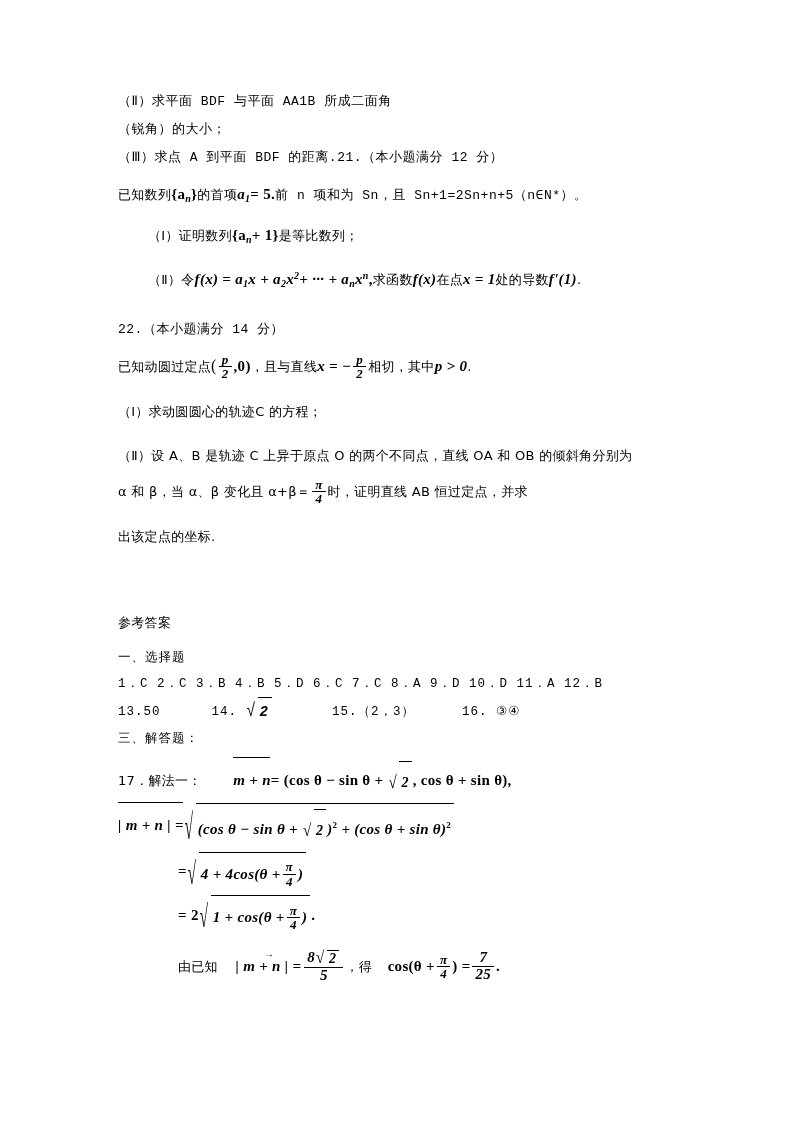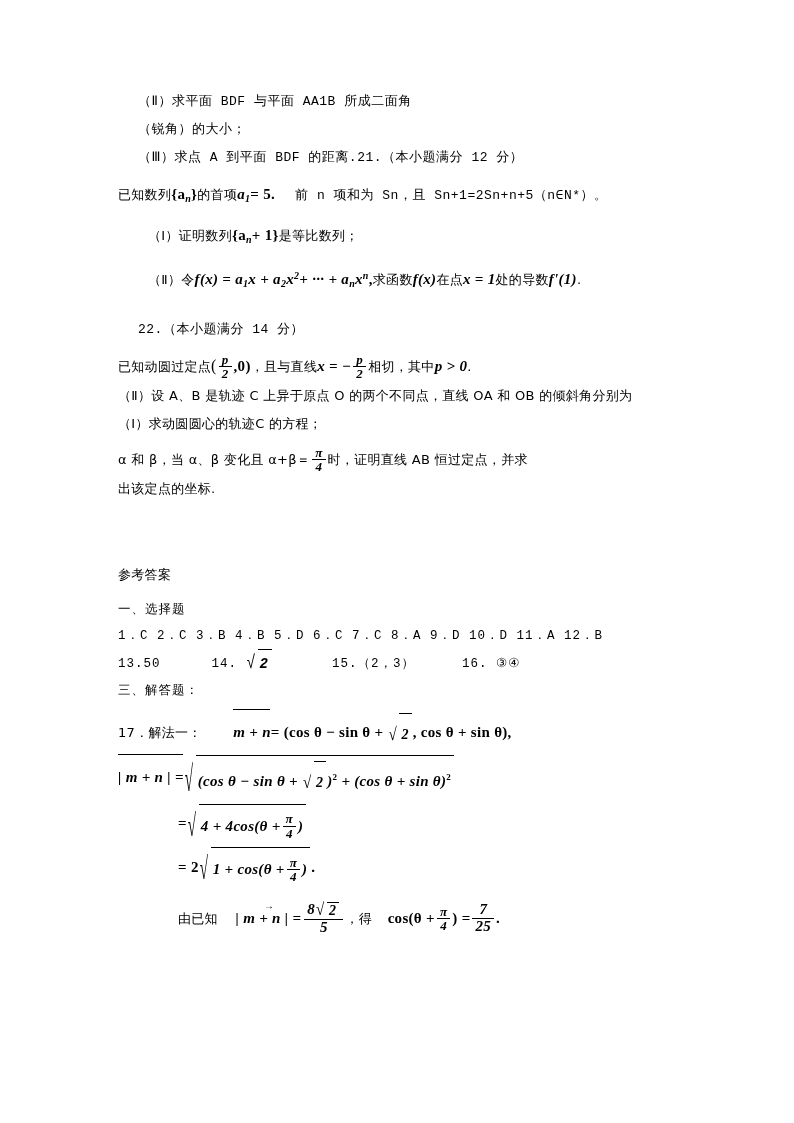--- a/index.html
+++ b/index.html
@@ -30,26 +30,26 @@
   }
   .line {
     font-size: 13.5px;
     line-height: 28px;
     white-space: nowrap;
     letter-spacing: 0.3px;
   }
   .cn {
     font-family: "DejaVu Sans", sans-serif;
     font-size: 13px;
+    margin-top: 16px;
   }
   .mono {
     font-family: "Liberation Mono", monospace;
     font-size: 13px;
     letter-spacing: 0.5px;
-    margin-left: 20px;
   }
   .mathi {
     font-family: "Liberation Serif", serif;
     font-style: italic;
     font-weight: bold;
     font-size: 15px;
   }
   .mathb {
     font-family: "Liberation Serif", serif;
     font-weight: bold;
@@ -191,23 +191,23 @@
     <div class="gap-md"></div>
 
     <div class="line mono">22.（本小题满分 14 分）</div>
 
     <div class="gap-sm"></div>
 
     <div class="line">
       <span class="cn">已知动圆过定点</span><span class="mathb tall">(</span><span class="frac"><span class="num">p</span><span class="den">2</span></span><span class="mathb">,0)</span><span class="cn">，且与直线</span><span class="mathi">x = −</span><span class="frac"><span class="num">p</span><span class="den">2</span></span><span class="cn">相切，其中</span><span class="mathi">p &gt; 0</span><span class="cn">.</span>
     </div>
 
+    <div class="line cn">（Ⅰ）求动圆圆心的轨迹C 的方程；</div>
+
     <div class="line cn">（Ⅱ）设 A、B 是轨迹 C 上异于原点 O 的两个不同点，直线 OA 和 OB 的倾斜角分别为</div>
-
-    <div class="line cn">（Ⅰ）求动圆圆心的轨迹C 的方程；</div>
 
     <div class="gap-sm"></div>
 
     <div class="line">
       <span class="cn">α 和 β，当 α、β 变化且 α+β＝</span><span class="frac"><span class="num">π</span><span class="den">4</span></span><span class="cn">时，证明直线 AB 恒过定点，并求</span>
     </div>
 
     <div class="line cn">出该定点的坐标.</div>
 
     <div class="gap-lg"></div>

